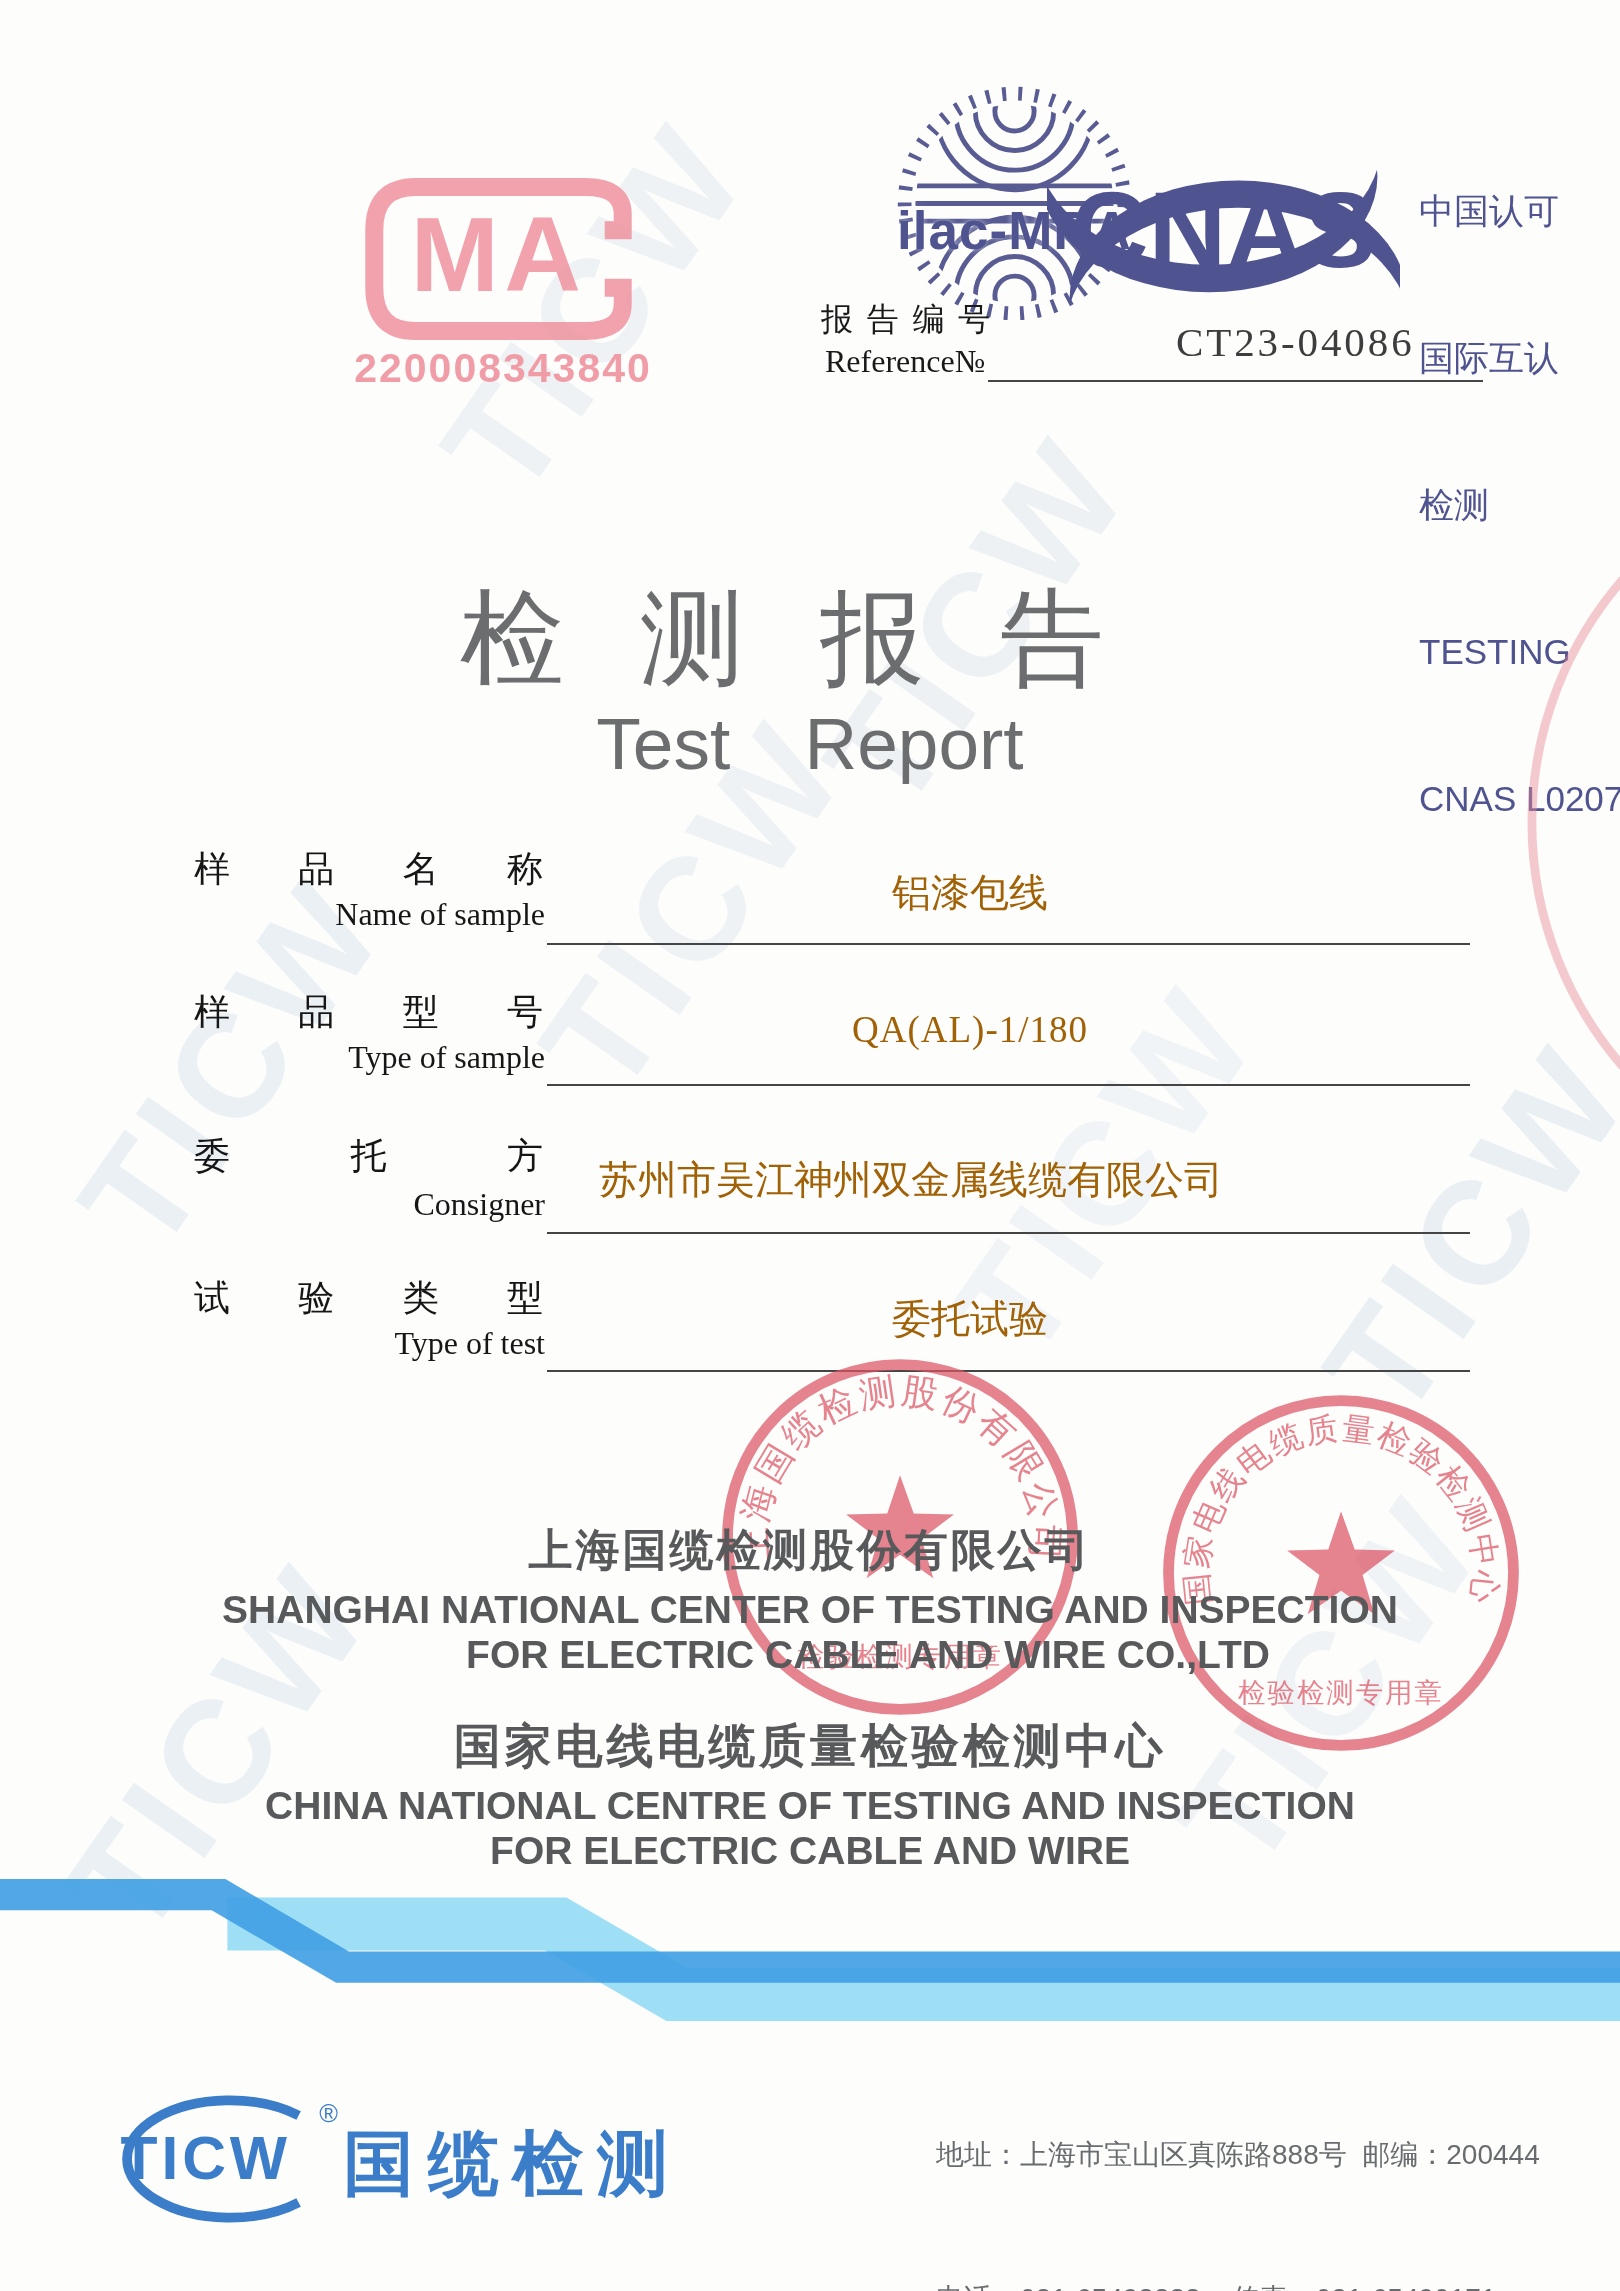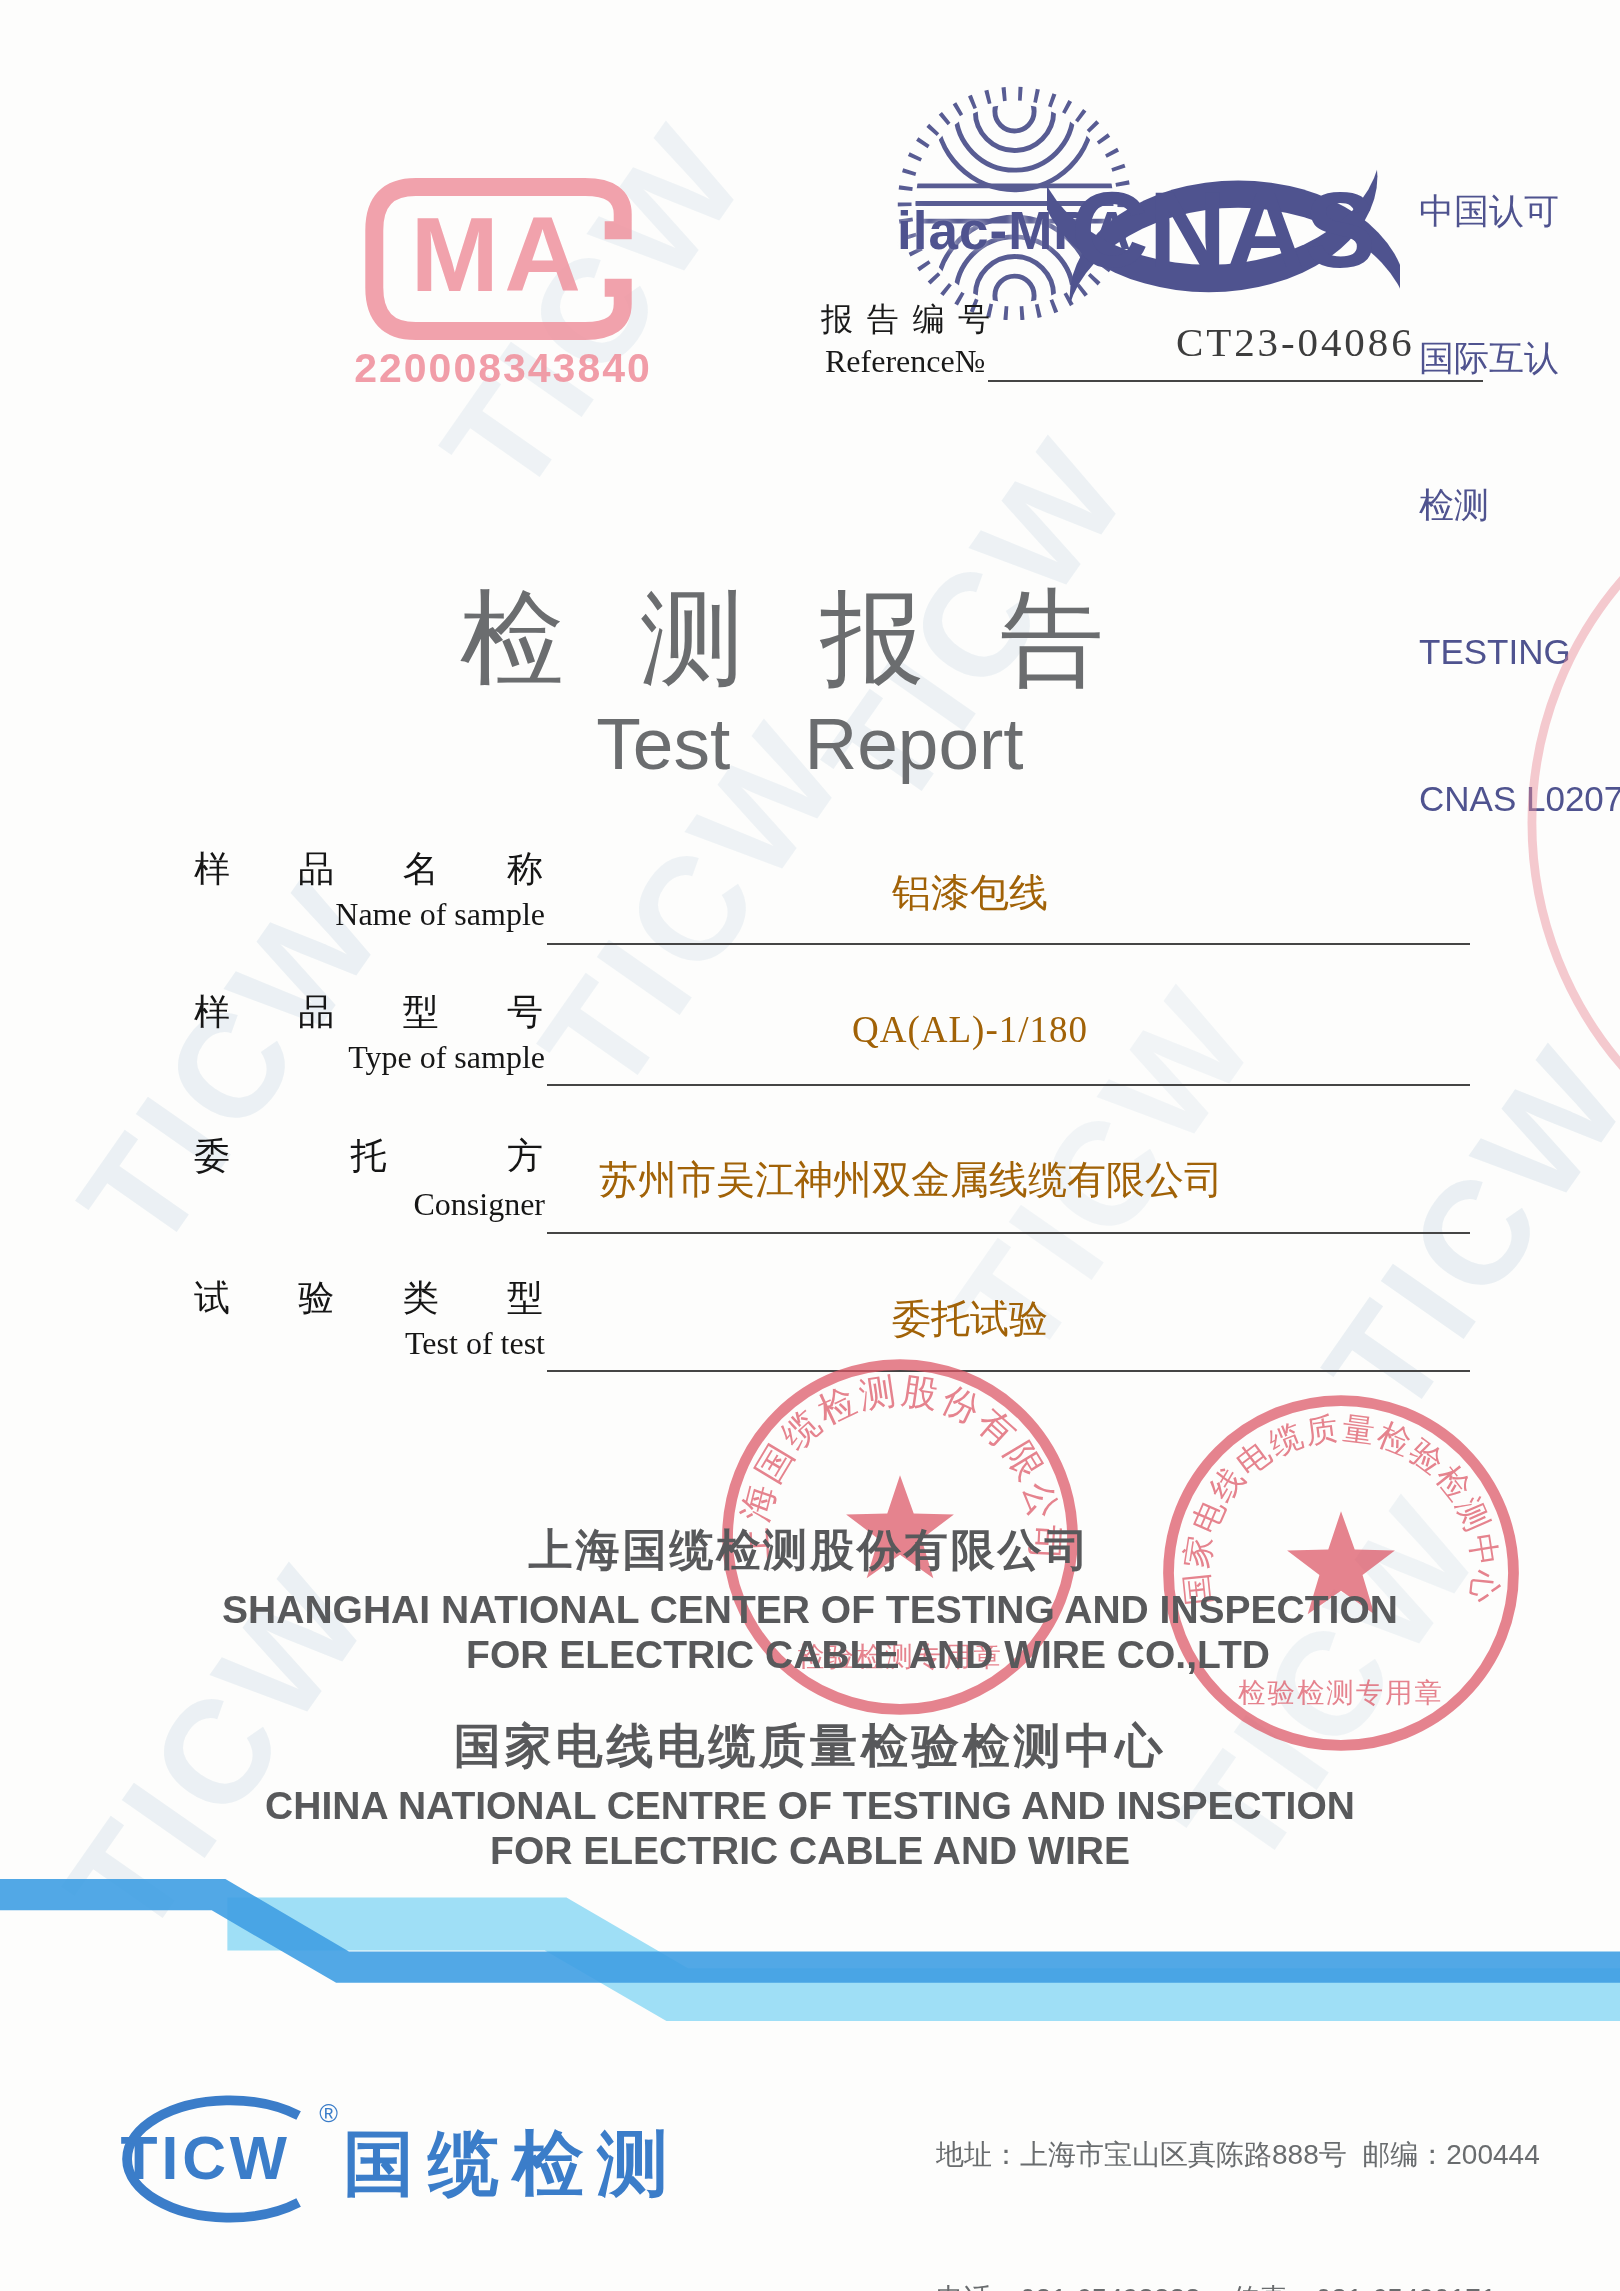--- a/index.html
+++ b/index.html
@@ -158,21 +158,21 @@
   <div class="abs en-label" style="left:194px;top:1186px;">Consigner</div>
   <div class="abs fvalue shift-left" style="left:529px;top:1153px;">苏州市吴江神州双金属线缆有限公司</div>
   <div class="hline" style="left:547px;top:1232px;width:923px;"></div>
 
   <div class="abs zh-label" style="left:194px;top:1274px;">
       <span>试</span>
       <span>验</span>
       <span>类</span>
       <span>型</span>
     </div>
-  <div class="abs en-label" style="left:194px;top:1325px;">Test of test</div>
+  <div class="abs en-label" style="left:194px;top:1325px;">Type of test</div>
   <div class="abs fvalue" style="left:529px;top:1292px;">委托试验</div>
   <div class="hline" style="left:547px;top:1370px;width:923px;"></div>
 
   <div class="abs seal" style="left:704px;top:1341px;">
     <svg width="392" height="392" viewBox="0 0 400 400">
       <defs>
           <path id="sealArcL" d="M 82.2,268 A 136,136 0 1 1 317.8,268" fill="none"></path>
         </defs>
       <circle cx="200" cy="200" r="176" fill="none" stroke="#dd5564" stroke-width="11"></circle>
       <text font-size="37" fill="#dd5564" letter-spacing="3">

